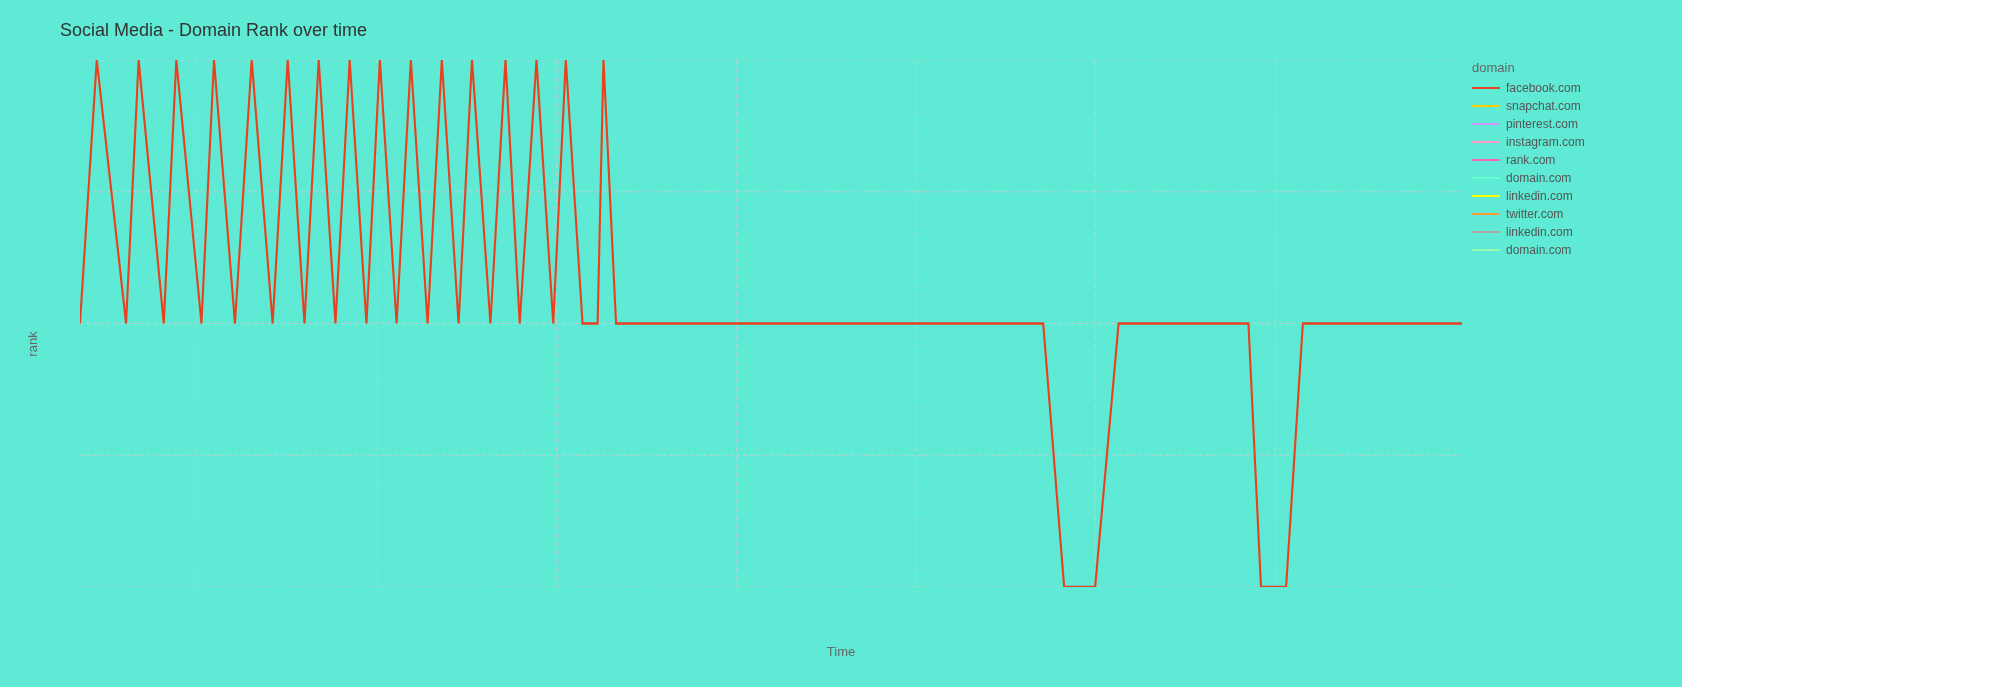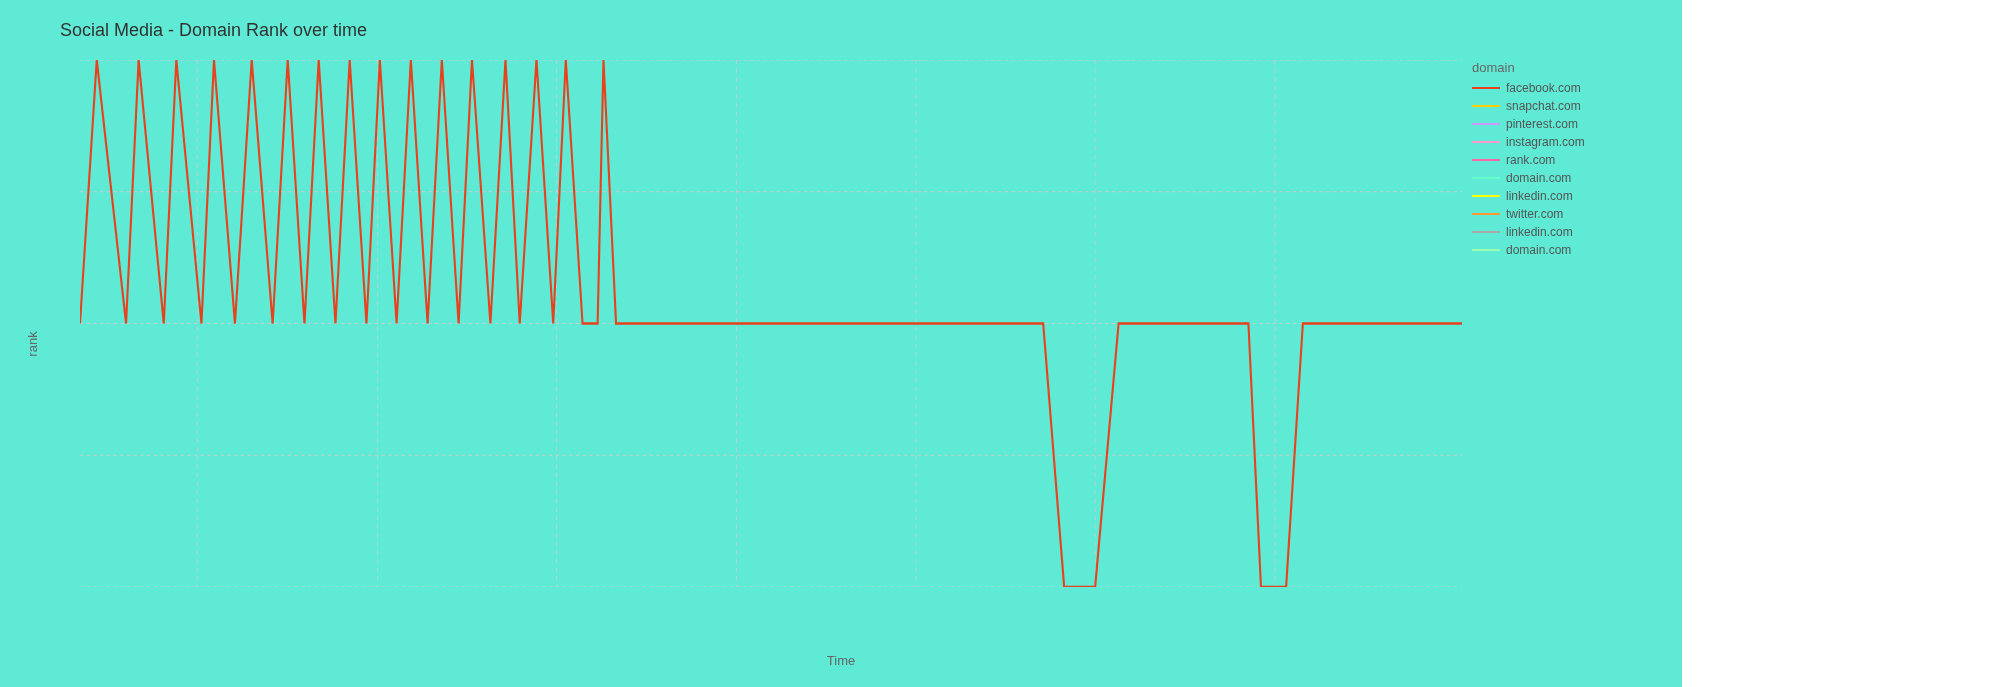--- a/index.html
+++ b/index.html
@@ -28,21 +28,21 @@
       position: absolute;
       left: 20px;
       top: 50%;
       transform: translateY(-50%) rotate(-90deg);
       font-size: 13px;
       color: #666;
       white-space: nowrap;
     }
     .x-axis-label {
       position: absolute;
-      bottom: 19px;
+      bottom: 28px;
       left: 50%;
       transform: translateX(-50%);
       font-size: 13px;
       color: #666;
     }
     .legend {
       position: absolute;
       top: 60px;
       right: 10px;
       width: 200px;

